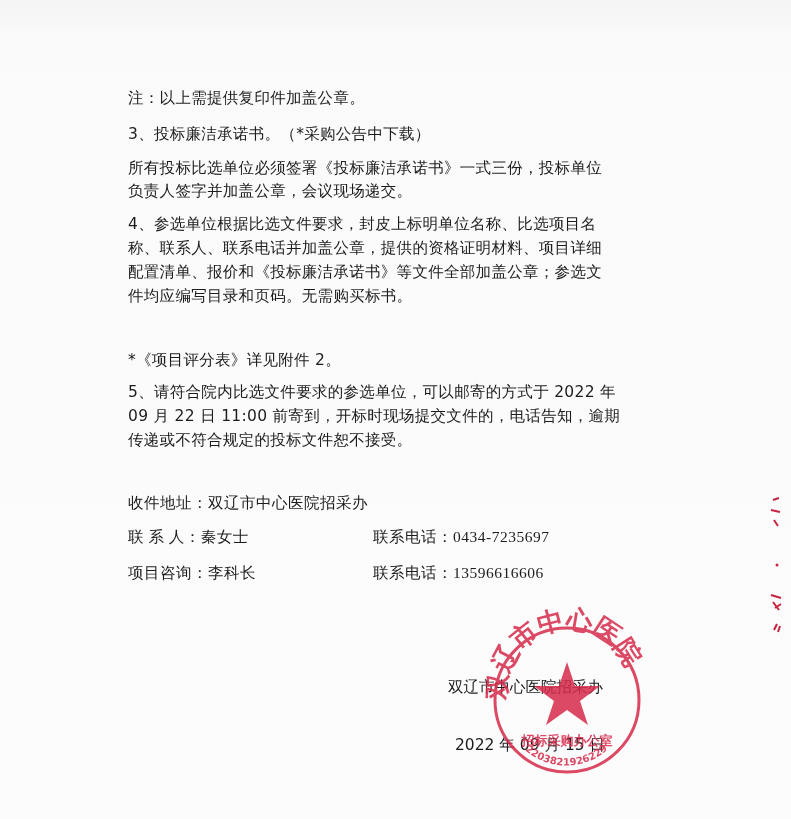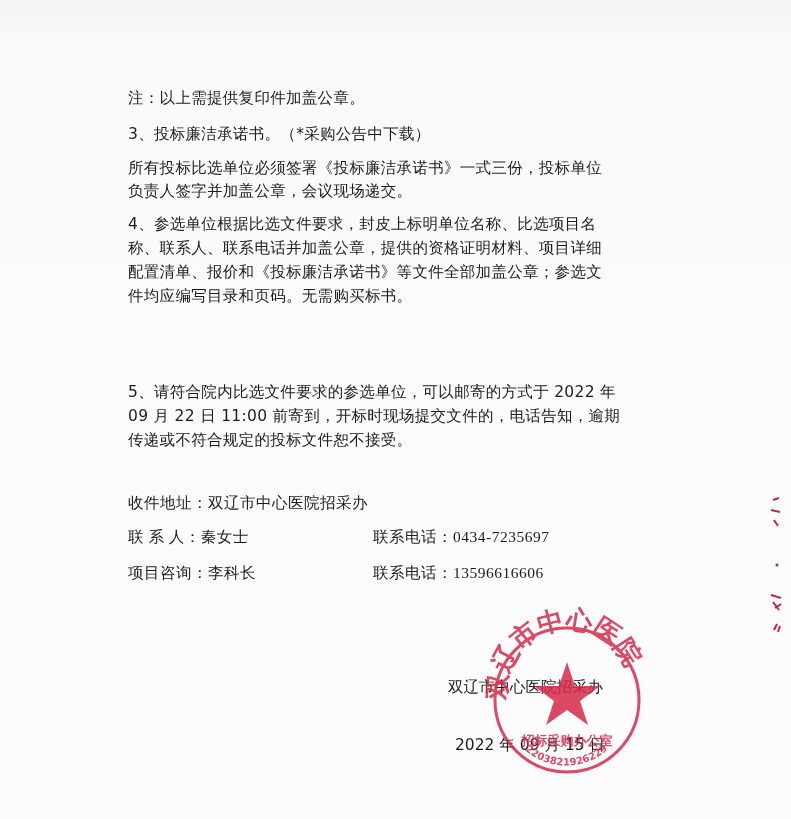--- a/index.html
+++ b/index.html
@@ -23,20 +23,21 @@
 <div class="page">
 
   <div class="line" style="top:88px">注：以上需提供复印件加盖公章。</div>
   <div class="line" style="top:124px">3、投标廉洁承诺书。（*采购公告中下载）</div>
   <div class="line" style="top:181px">负责人签字并加盖公章，会议现场递交。</div>
   <div class="line" style="top:158px">所有投标比选单位必须签署《投标廉洁承诺书》一式三份，投标单位</div>
   <div class="line" style="top:214px">4、参选单位根据比选文件要求，封皮上标明单位名称、比选项目名</div>
   <div class="line" style="top:238px">称、联系人、联系电话并加盖公章，提供的资格证明材料、项目详细</div>
   <div class="line" style="top:286px">件均应编写目录和页码。无需购买标书。</div>
   <div class="line" style="top:262px">配置清单、报价和《投标廉洁承诺书》等文件全部加盖公章；参选文</div>
+  <div class="line" style="top:350px">*《项目评分表》详见附件 2。</div>
   <div class="line" style="top:382px">5、请符合院内比选文件要求的参选单位，可以邮寄的方式于 2022 年</div>
   <div class="line" style="top:406px">09 月 22 日 11:00 前寄到，开标时现场提交文件的，电话告知，逾期</div>
   <div class="line" style="top:430px">传递或不符合规定的投标文件恕不接受。</div>
 
   <div class="contact" style="left:128px; top:493px;">
     <span>收件地址：</span><span>双辽市中心医院招采办</span>
   </div>
   <div class="contact" style="left:128px; top:527px;">
     <span>联 系 人：</span><span>秦女士</span>
   </div>

